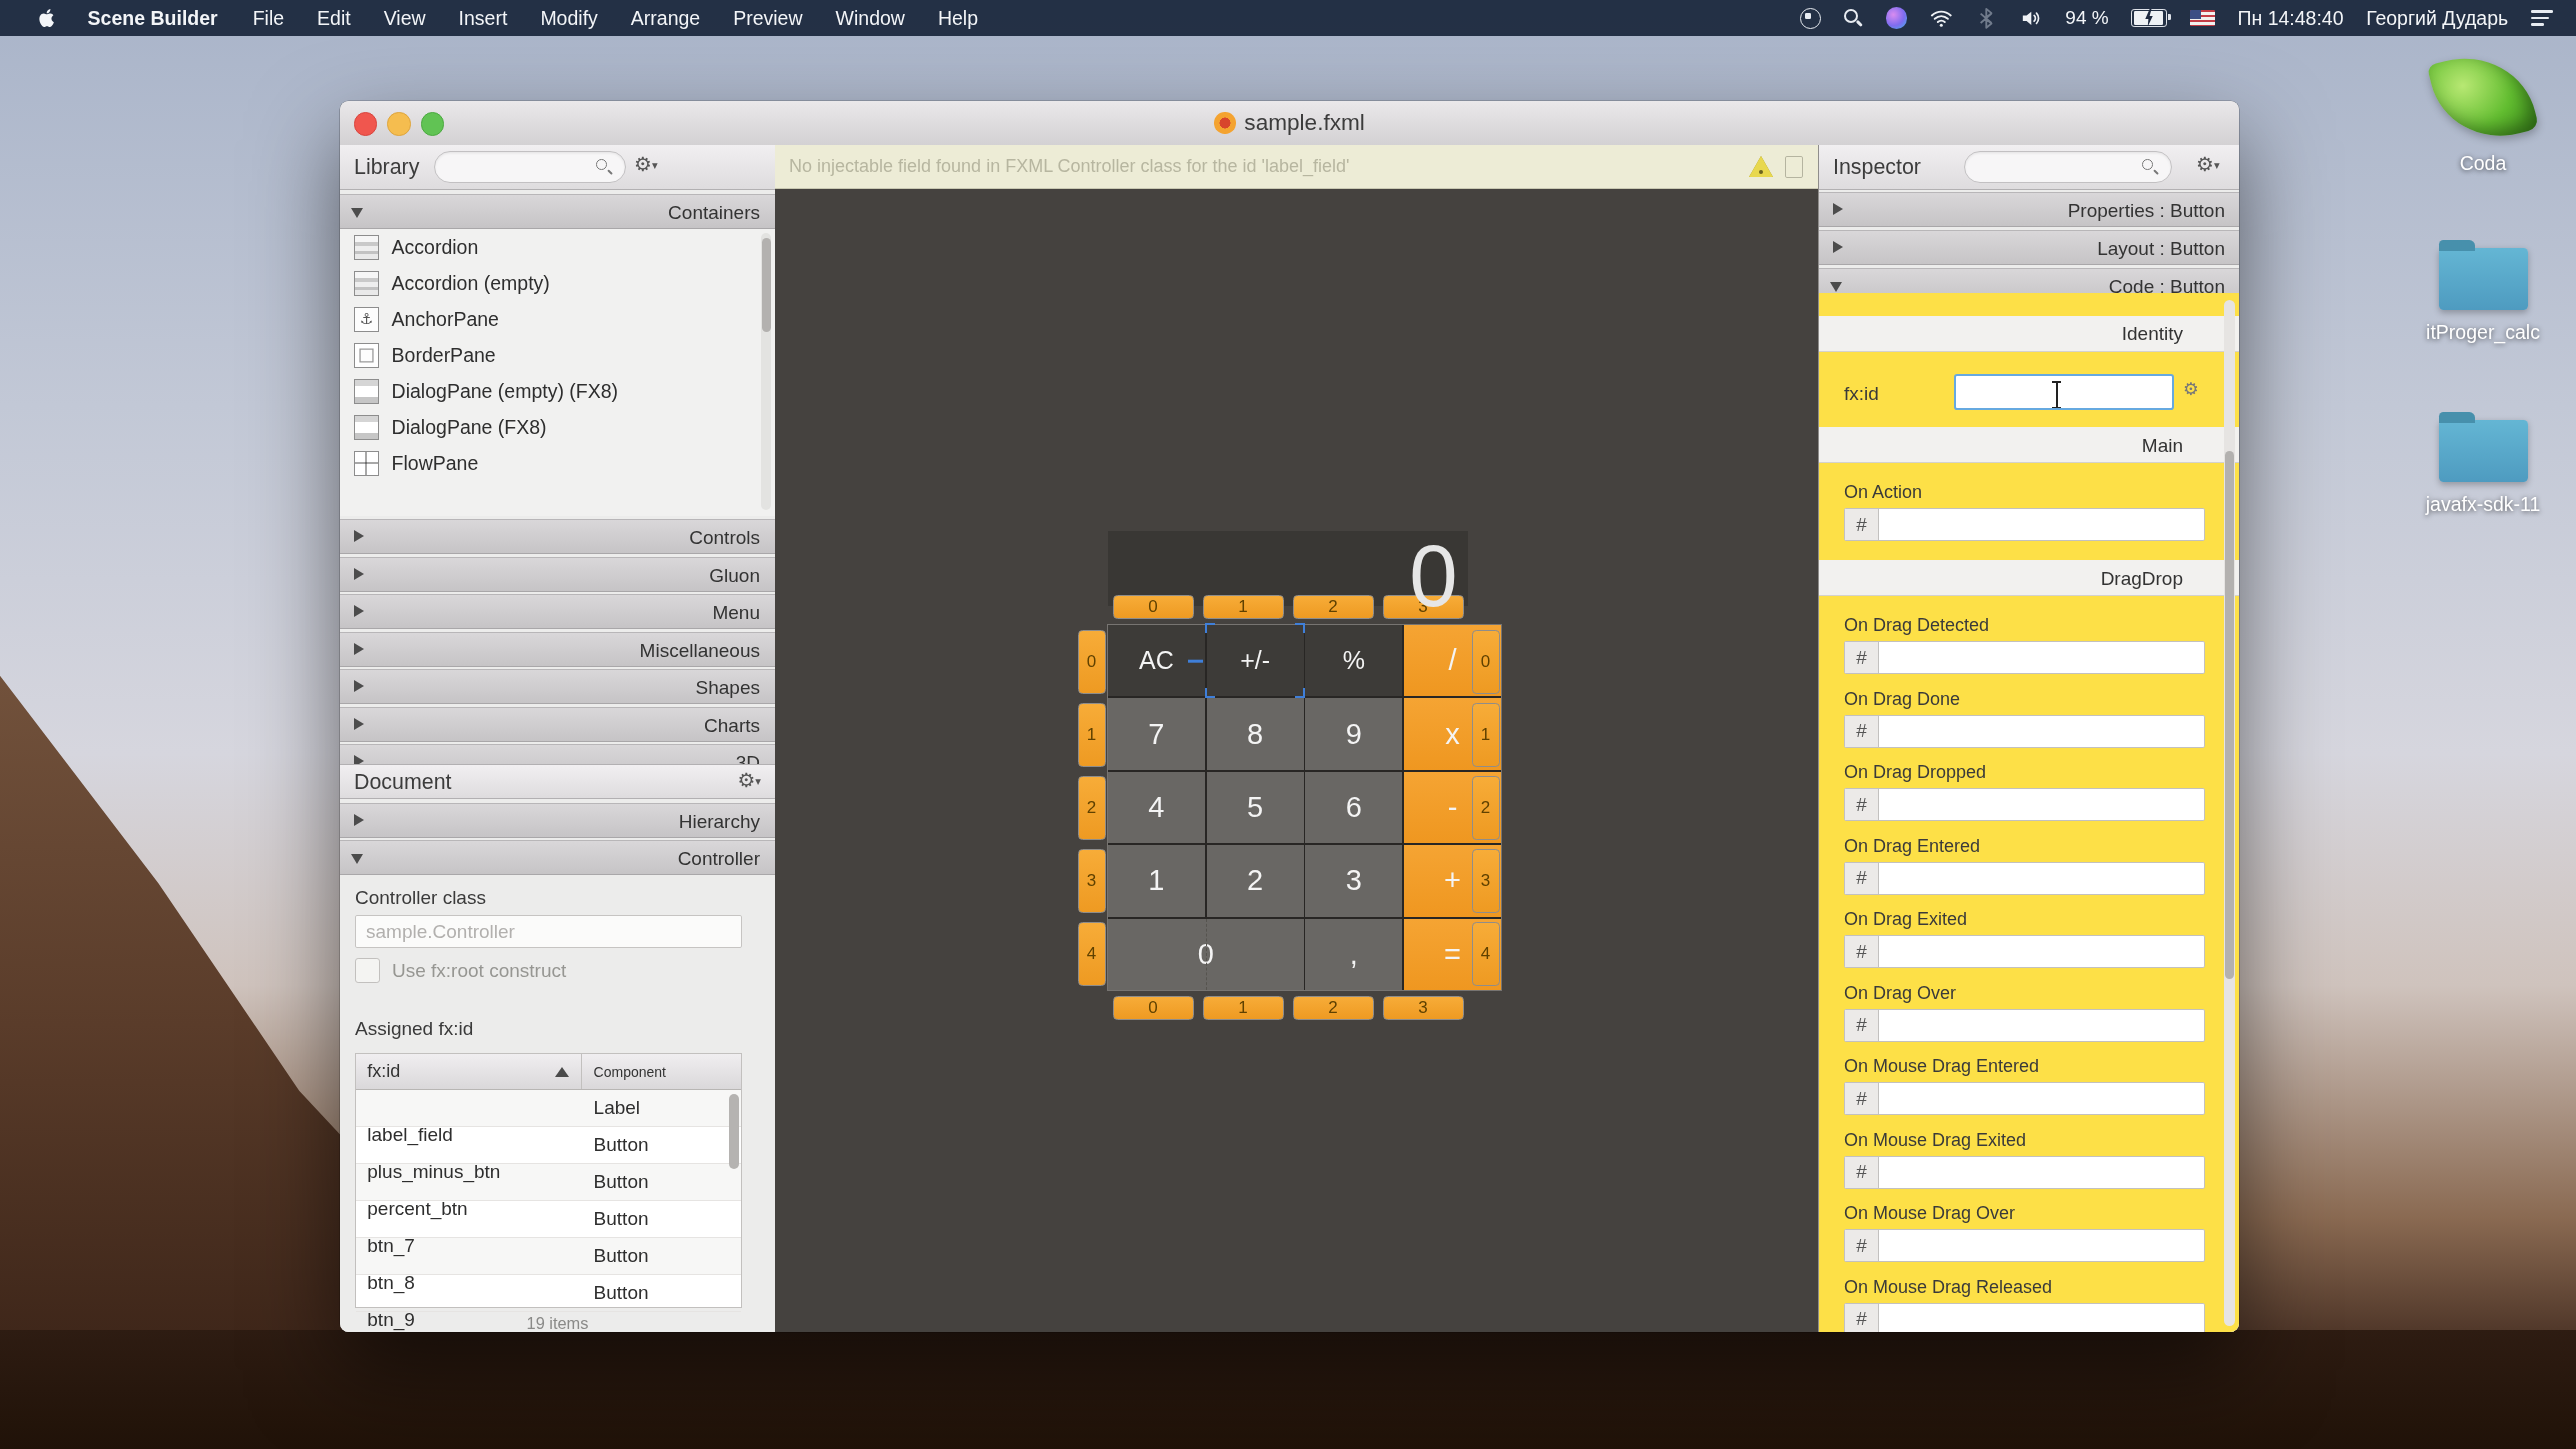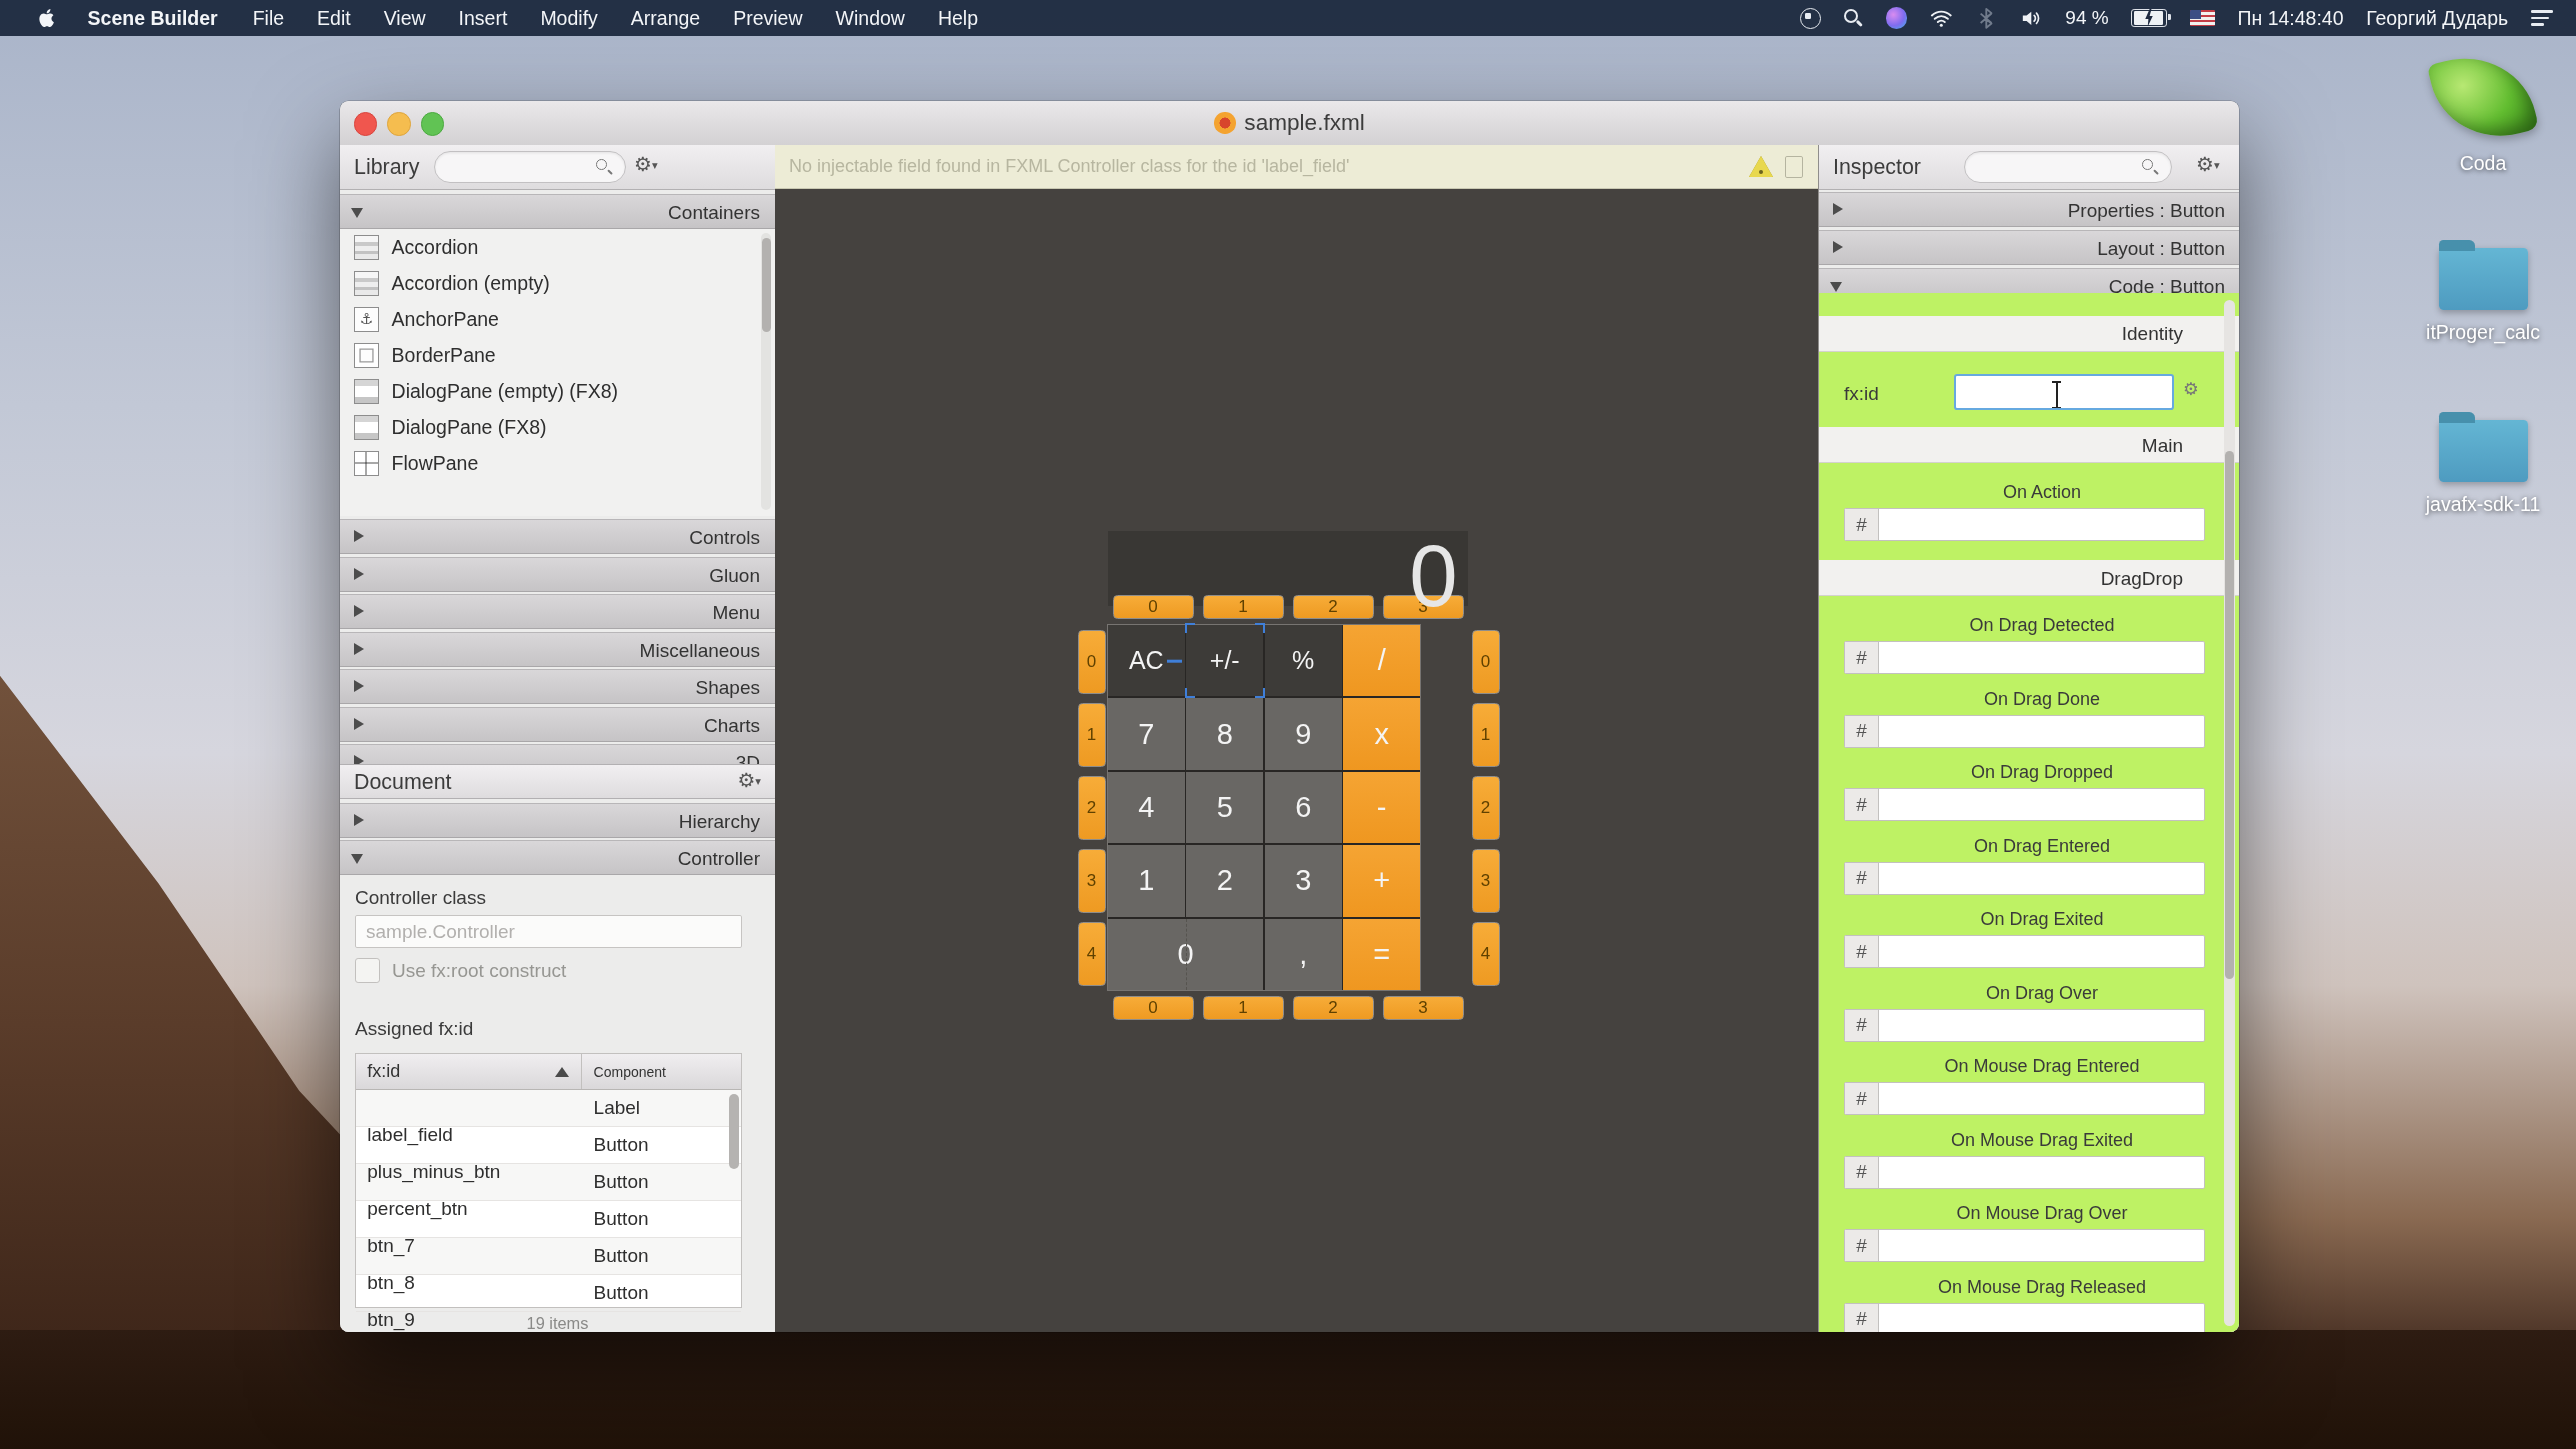--- a/index.html
+++ b/index.html
@@ -147,42 +147,42 @@
   .ctabs{position:absolute;left:31px;width:360px;display:flex;z-index:3;}
   .ctab-slot{width:90px;display:flex;justify-content:center;}
   .ctab-slot .tab{width:81px;height:24px;}
   #cal-cols-top{top:64px;}
   #cal-cols-bottom{top:465px;}
   .rtabs{position:absolute;top:94px;width:29px;display:flex;flex-direction:column;z-index:3;}
   #cal-rows-left{left:0;}
   #cal-rows-right{left:394px;}
   .rtab-slot{height:73px;display:flex;align-items:center;justify-content:center;}
   .rtab-slot .tab{width:28px;height:64px;}
-  #cal-grid{position:absolute;left:31px;top:94px;width:312px;height:365px;display:grid;
+  #cal-grid{position:absolute;left:31px;top:94px;width:393px;height:365px;display:grid;
     grid-template-columns:repeat(4,1fr);grid-template-rows:repeat(5,1fr);gap:1.9px;background:#282624;
     outline:1.3px solid rgba(160,158,154,.55);}
   .cal-cell{position:relative;display:flex;align-items:center;justify-content:center;color:#f4f4f4;}
   .cal-cell.dark{background:#3d3b38;}
   .cal-cell.num{background:#696764;}
   .cal-cell.op{background:linear-gradient(180deg,#f5a433,#ef9720);}
   .cal-cell span{font-size:29px;}
   .cal-cell.dark span{font-size:25px;}
   .cal-cell.op span{font-size:29px;}
   .span2{grid-column:span 2;}
   .dash-div{position:absolute;left:50%;top:0;bottom:0;border-left:1.3px dashed #56544f;}
   .h{position:absolute;width:10px;height:10px;border:2.5px solid #3f7fd9;box-sizing:border-box;}
   .h.tl{left:-1.9px;top:-1.9px;border-right:none;border-bottom:none;}
   .h.tr{right:-1.9px;top:-1.9px;border-left:none;border-bottom:none;}
   .h.bl{left:-1.9px;bottom:-1.9px;border-right:none;border-top:none;}
   .h.br{right:-1.9px;bottom:-1.9px;border-left:none;border-top:none;}
   .h.ldash{left:-19px;top:50%;width:15px;height:3.1px;background:#3f7fd9;border:none;transform:translateY(-1.3px);}
   
   #inspector-panel{position:absolute;left:1478px;top:44px;width:421px;height:1187px;background:#ececeb;border-left:0.6px solid #8f8d8b;}
   #insp-bars{position:absolute;left:0;top:47px;width:100%;display:flex;flex-direction:column;gap:3.1px;}
-  #code-content{position:absolute;left:0;top:148px;width:100%;bottom:0;background:#bef264;overflow:hidden;text-align:center;}
+  #code-content{position:absolute;left:0;top:148px;width:100%;bottom:0;background:#fde047;overflow:hidden;}
   .sub-head{height:35px;border-bottom:0.6px solid #d4d2ce;background:#f2f1ef;position:relative;}
   .sub-head span{position:absolute;right:57px;top:7.5px;font-size:19px;color:#333;}
   #identity-row{margin-top:22.6px;}
   .fxid-row{position:relative;height:63px;margin-top:12.6px;}
   #fxid-label{position:absolute;left:25px;top:19px;font-size:19px;color:#3a3a3a;}
   #fxid-field{position:absolute;left:135px;top:10px;width:220px;height:36px;background:#fff;
     border:2.5px solid #66a9e0;border-radius:3.1px;box-sizing:border-box;}
   .ibeam{position:absolute;left:94px;top:5px;width:12.6px;height:36px;}
   .ibeam::before,.ibeam::after{content:"";position:absolute;left:1.9px;width:8.8px;height:1.9px;background:#222;}
   .ibeam::before{top:0;}

